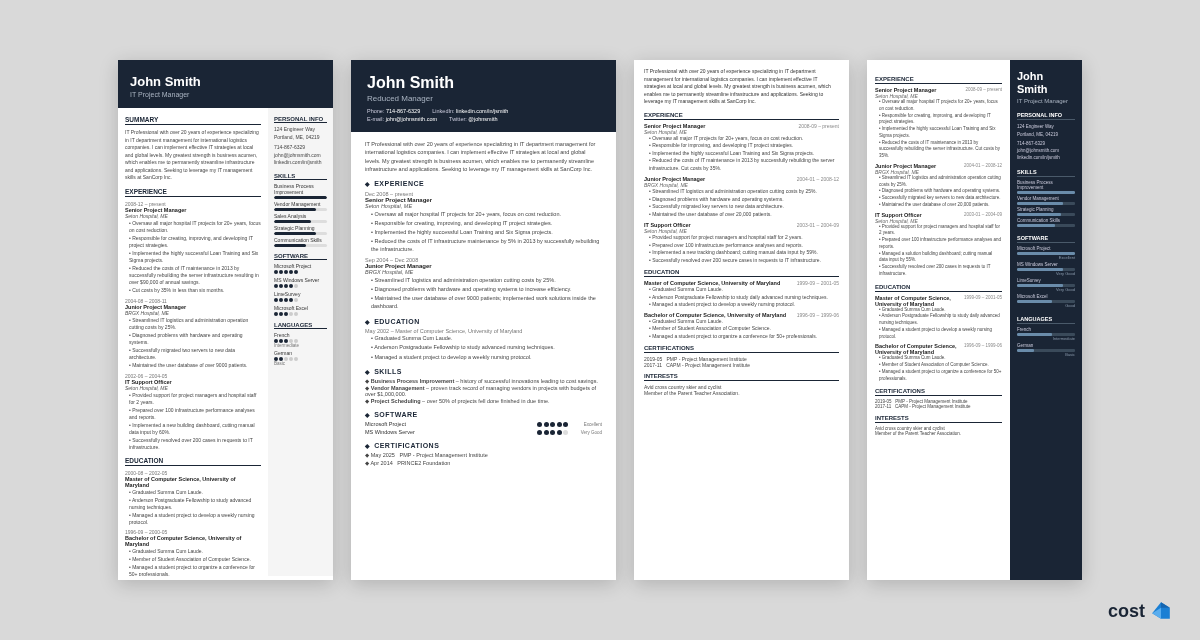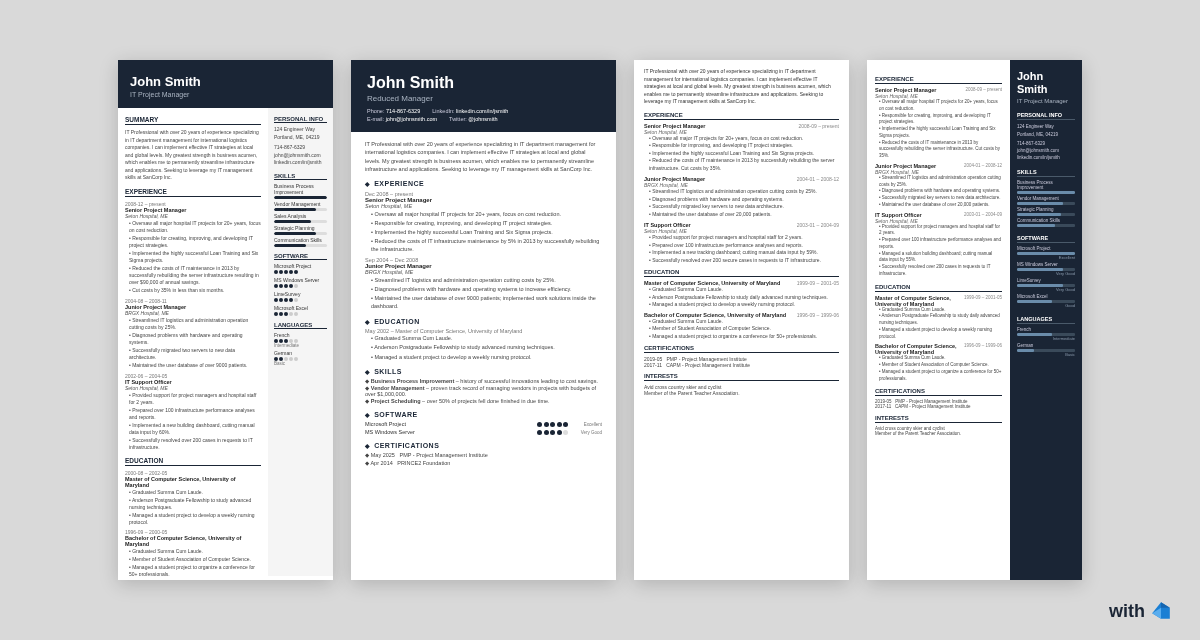--- a/index.html
+++ b/index.html
@@ -886,19 +886,19 @@
             </div>
           <div class="card4-skill-label">Basic</div>
         </div>
       </div>
     </div>
   </div>
 
 </div>
 
 <div class="zety-logo">
-  <span class="zety-text">with</span>
+  <span class="zety-text">cost</span>
   <svg class="zety-icon" viewBox="0 0 40 40" xmlns="http://www.w3.org/2000/svg">
     <polygon points="20,4 36,14 36,34 20,34 4,24" fill="#1a7fd4"></polygon>
     <polygon points="20,4 36,14 20,14" fill="#1565b0"></polygon>
     <polygon points="4,24 20,34 20,14" fill="#5aadee"></polygon>
   </svg>
 </div>
 
 </body></html>

